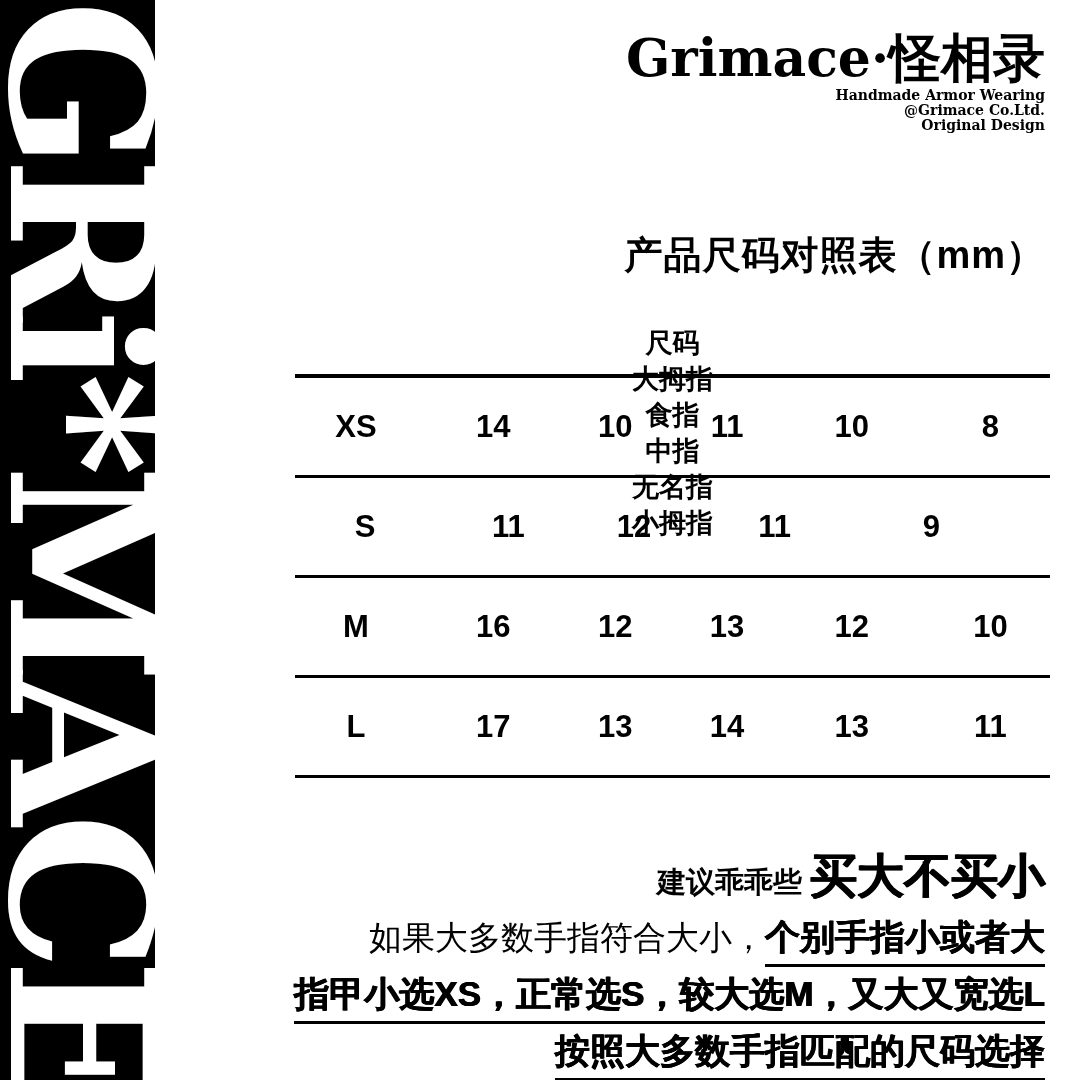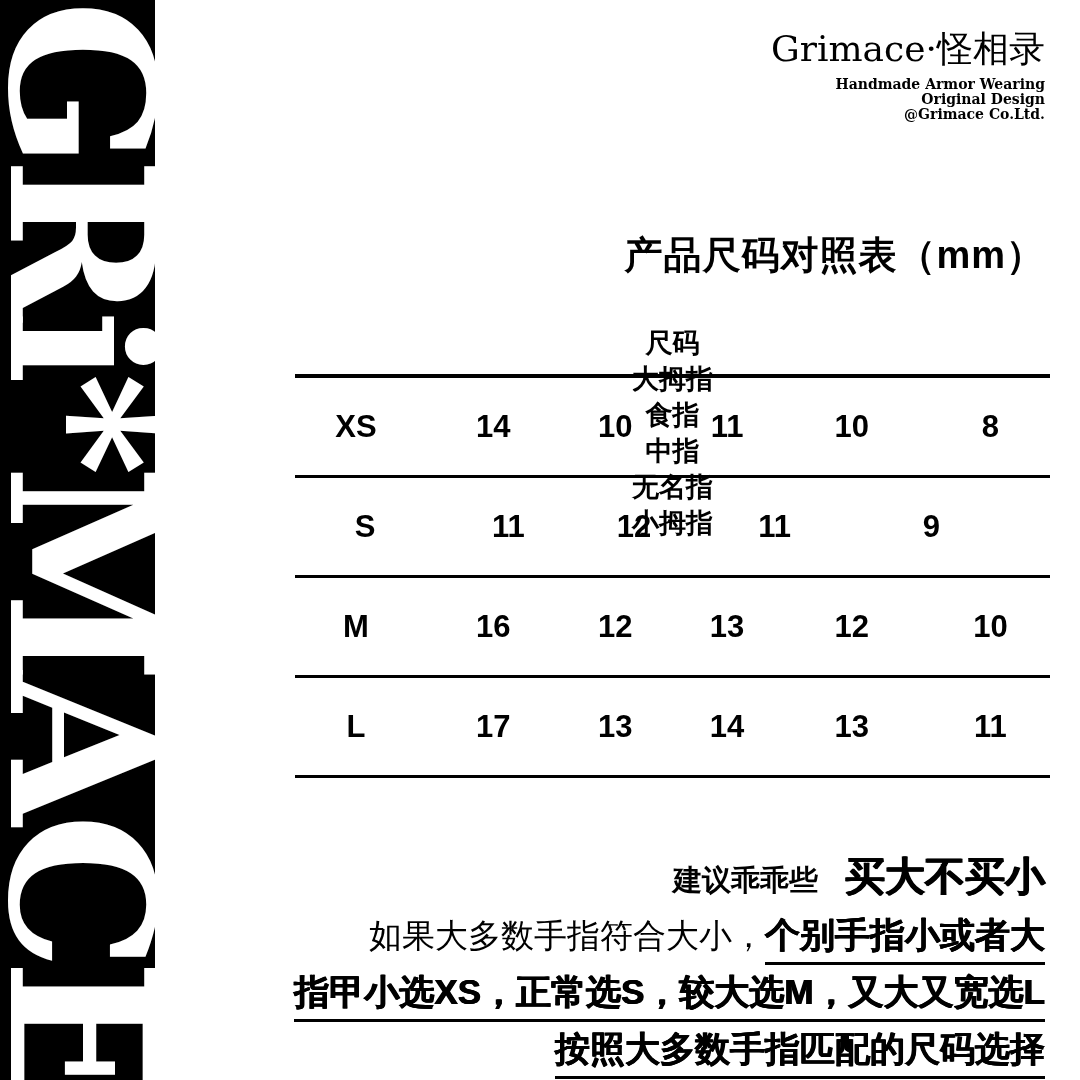--- a/index.html
+++ b/index.html
@@ -44,27 +44,26 @@
 
   
   .logo-block {
     position: absolute;
     top: 28px;
     right: 35px;
     text-align: right;
   }
   .logo-title {
     font-family: "DejaVu Serif", serif;
-    font-weight: normal;
-    font-size: 36px;
+    font-weight: bold;
+    font-size: 52px;
     line-height: 1.15;
     letter-spacing: 0px;
   }
   .logo-sub {
-    margin-top: 8px;
     font-family: "DejaVu Serif", serif;
     font-weight: bold;
     font-size: 14px;
     line-height: 15px;
   }
 
   
   .page-title {
     position: absolute;
     top: 230px;
@@ -117,24 +116,23 @@
   }
   .advice-line {
     line-height: 50px;
     white-space: nowrap;
   }
   .s-small {
     font-size: 29px;
     font-weight: bold;
   }
   .s-big {
-    font-size: 40px;
+    font-size: 47px;
     font-weight: bold;
     text-shadow: 0.7px 0 #000, -0.7px 0 #000;
-    margin-left: 19px;
   }
   .s-mid {
     font-size: 33px;
     font-weight: normal;
   }
   .s-bold {
     font-size: 35px;
     font-weight: bold;
     text-shadow: 0.6px 0 #000, -0.6px 0 #000;
   }
@@ -149,22 +147,22 @@
 <body>
 
 <div class="banner">
   <div class="banner-word">GRi*MACE</div>
 </div>
 
 <div class="logo-block">
   <div class="logo-title">Grimace·怪相录</div>
   <div class="logo-sub">
     <div>Handmade Armor Wearing</div>
+    <div>@Grimace Co.Ltd.</div>
     <div>Original Design</div>
-    <div>@Grimace Co.Ltd.</div>
   </div>
 </div>
 
 <div class="page-title">产品尺码对照表（mm）</div>
 
 <div class="size-table">
 
   <div class="t-row header">
     <div class="t-cell c0">尺码</div>
     <div class="t-cell c1">大拇指</div>

